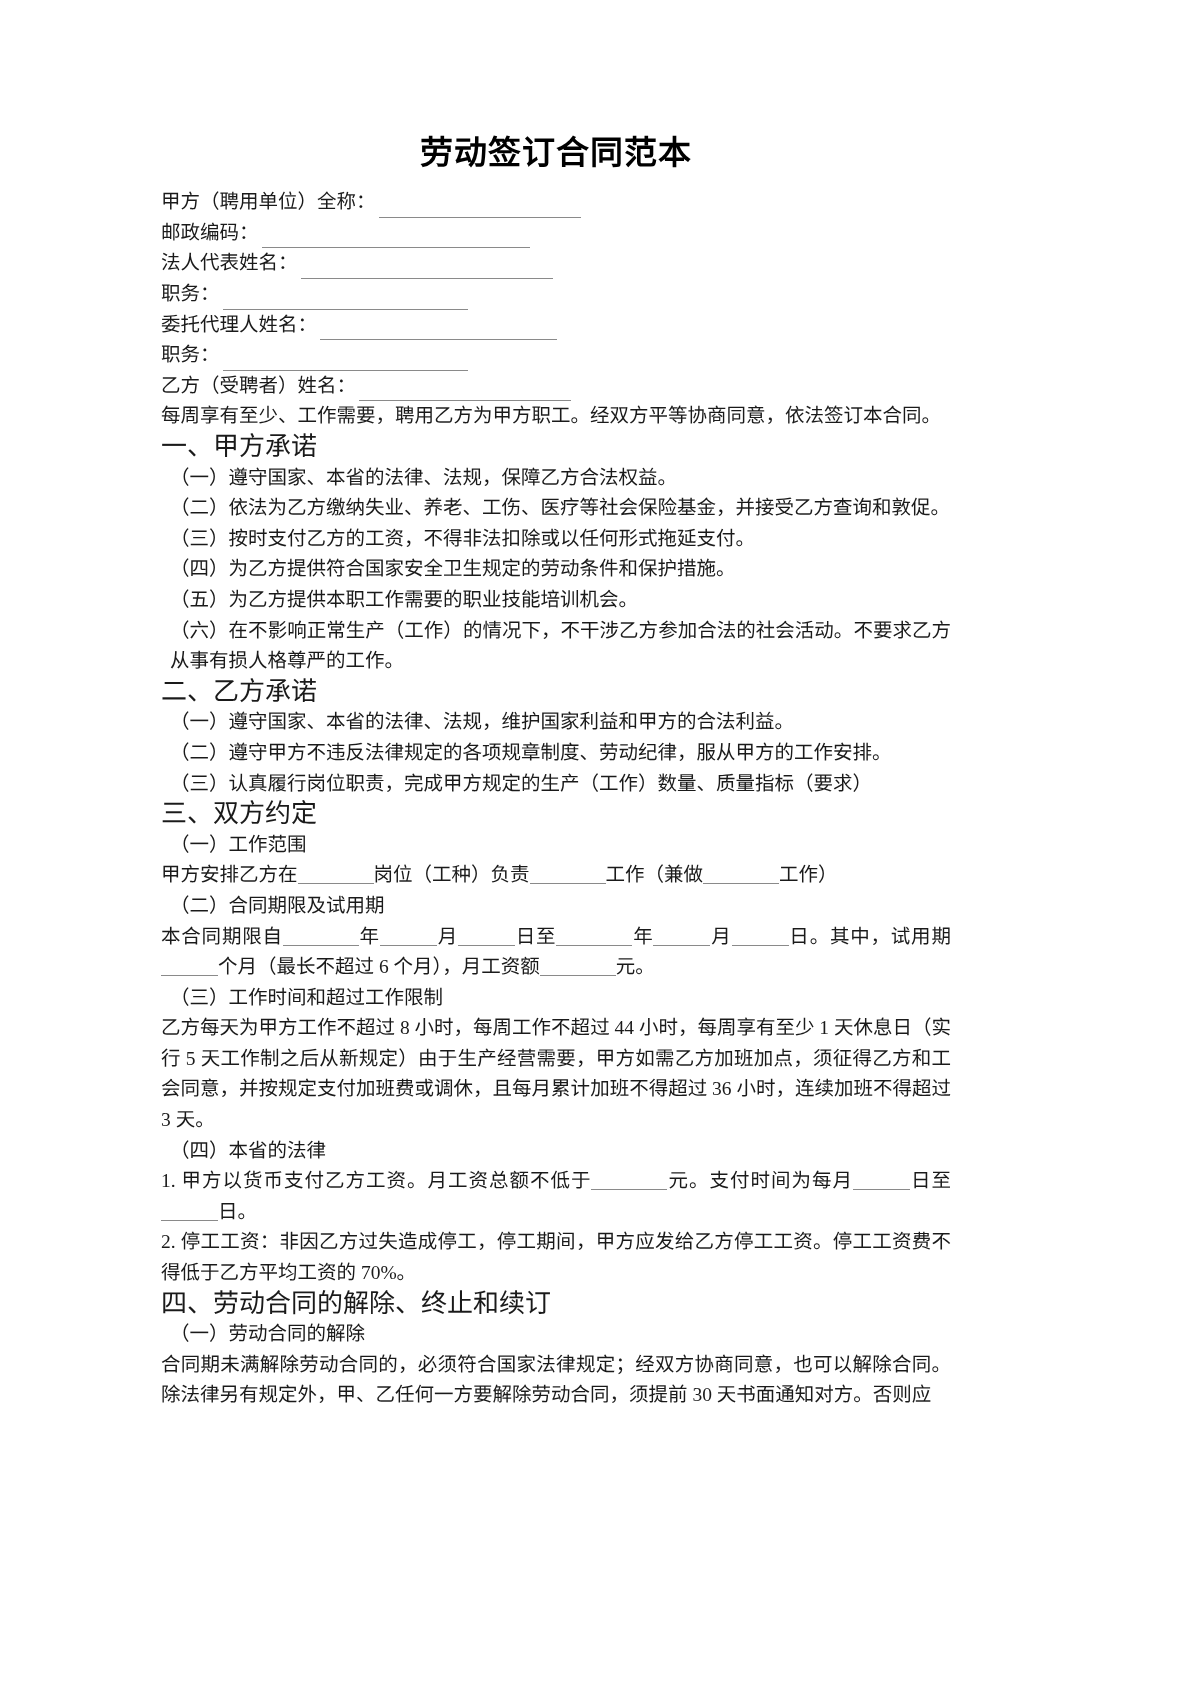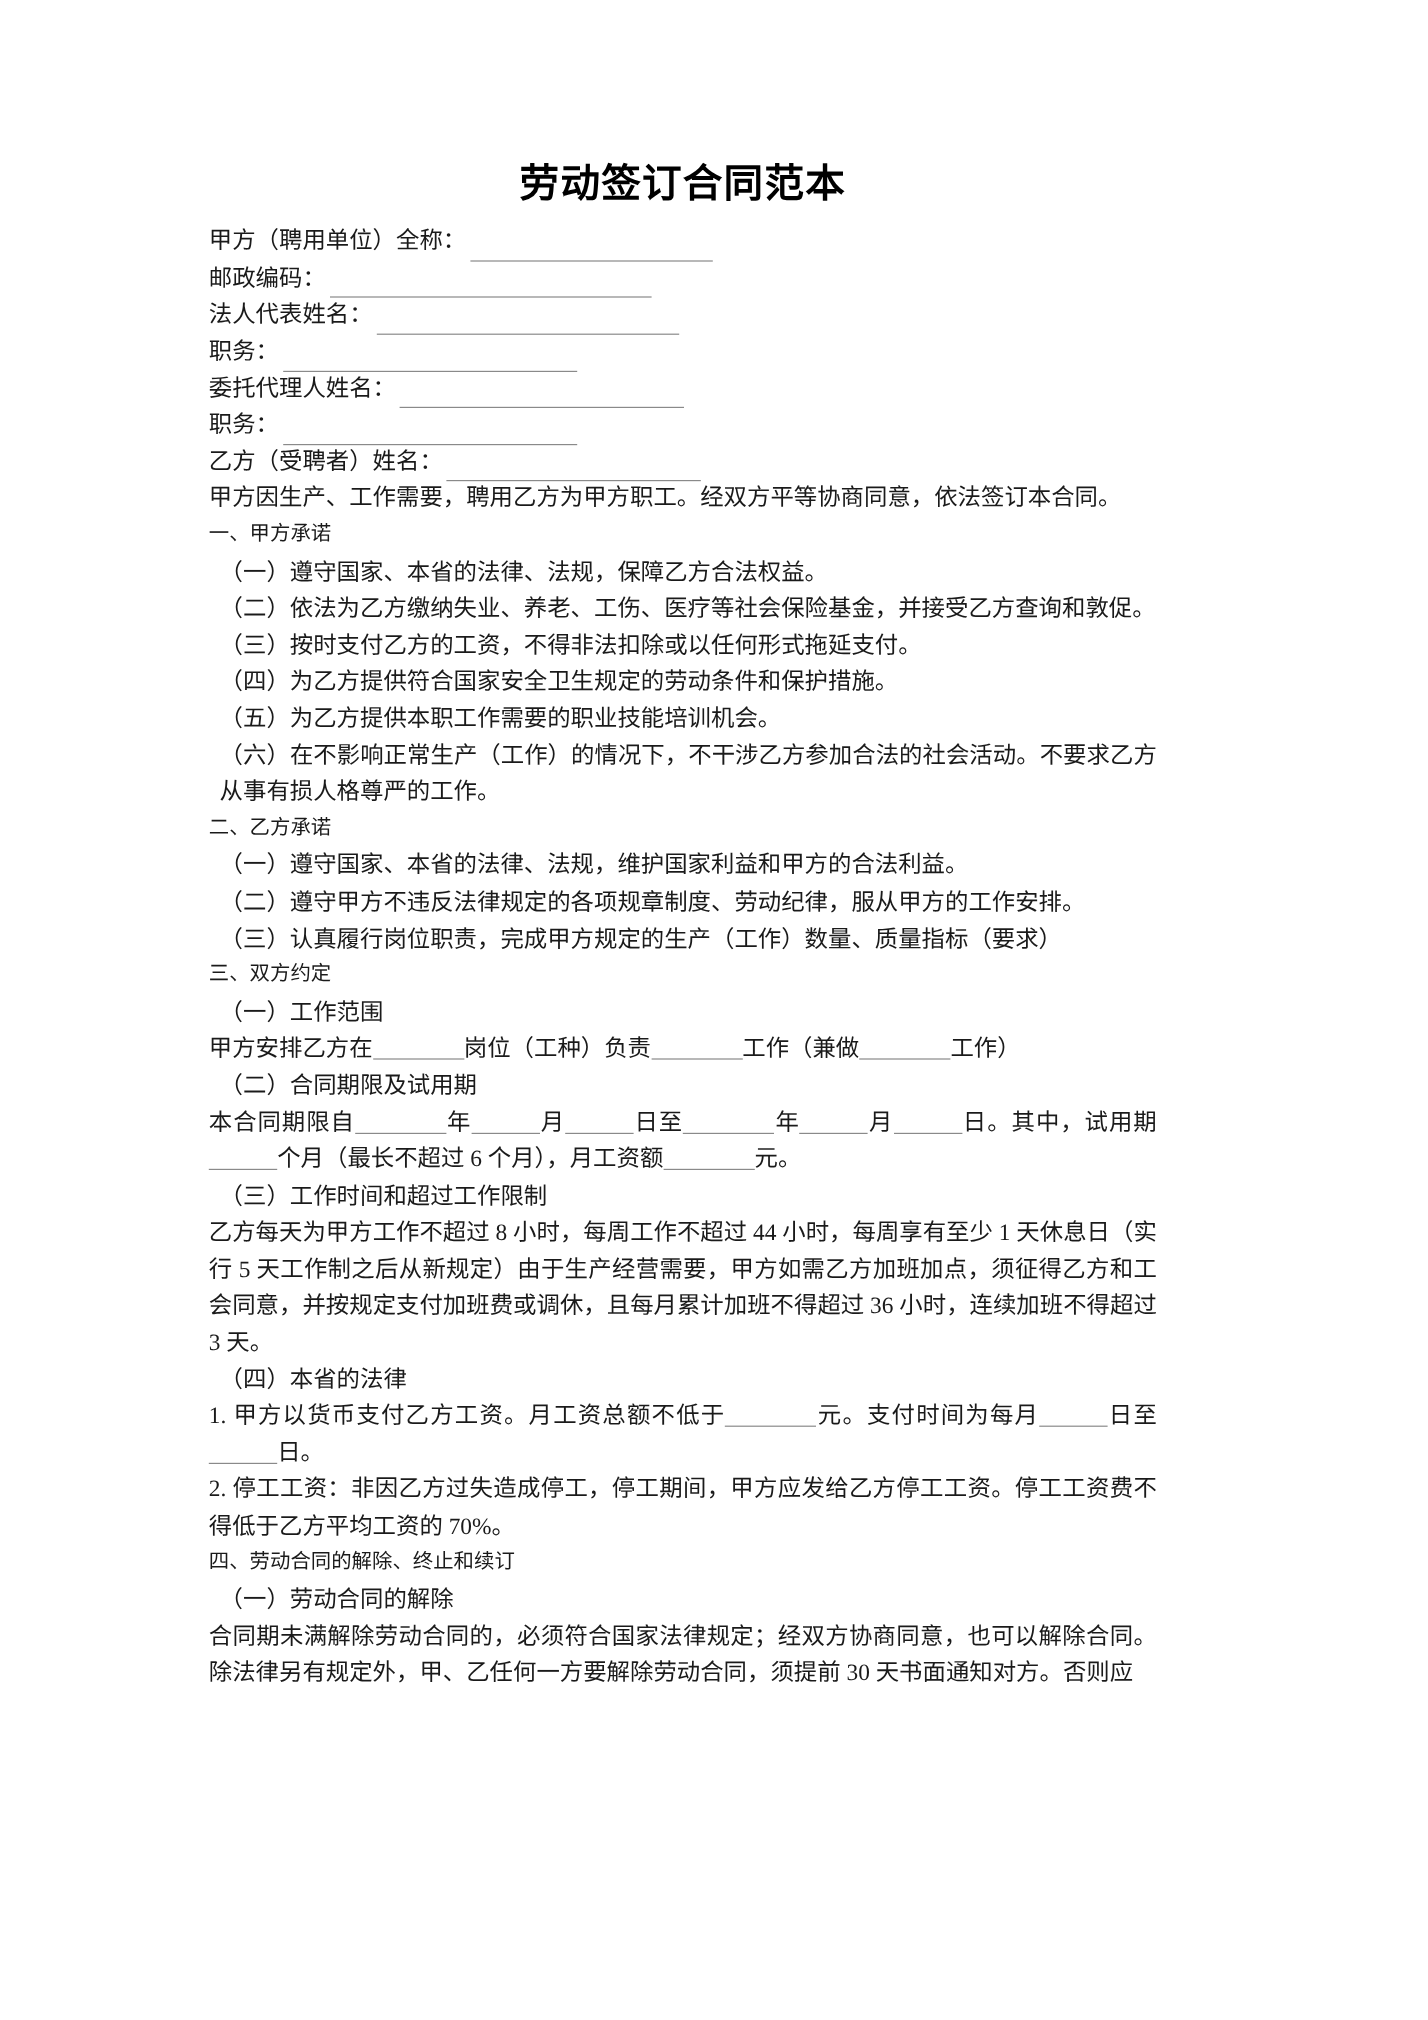--- a/index.html
+++ b/index.html
@@ -13,21 +13,21 @@
     width: 1190px;
     height: 1683px;
     margin: 0 auto;
     background: #ffffff;
     overflow: hidden;
     font-family: "Liberation Serif", "DejaVu Serif", serif;
     color: #1a1a1a;
   }
   .doc-body {
     position: absolute;
-    left: 174px;
+    left: 161px;
     top: 132px;
     width: 790px;
   }
   .doc-title {
     font-family: "Liberation Sans", "DejaVu Sans", sans-serif;
     font-weight: 700;
     font-size: 33px;
     line-height: 1.25;
     text-align: center;
     letter-spacing: 1px;
@@ -62,23 +62,22 @@
   
   .blank {
     display: inline-block;
     border-bottom: 1px solid #8a8a8a;
     vertical-align: -3px;
     height: 17px;
   }
   .b-md { width: 57px; }
   .b-lg { width: 76px; }
   .section-head {
-    font-size: 17px;
+    font-size: 26px;
     line-height: 30.6px;
-    font-family: Liberation Mono, monospace;
   }
   .para {
     font-size: 19.5px;
     line-height: 30.6px;
     text-align: justify;
     text-justify: inter-ideograph;
     word-break: break-all;
   }
   .para.hang { padding-left: 9px; }
 </style>
@@ -114,21 +113,21 @@
       <div class="field-row">
         <span class="field-label">职务：</span>
         <span class="field-rule rule-w4"></span>
       </div>
       <div class="field-row">
         <span class="field-label">乙方（受聘者）姓名：</span>
         <span class="field-rule rule-w6"></span>
       </div>
     </div>
 
-    <div class="para">甲方因生产、工作需要，聘用乙方为甲方职工。经双方平等协商同意，依法签订本合同。</div>
+    <div class="para">每周享有至少、工作需要，聘用乙方为甲方职工。经双方平等协商同意，依法签订本合同。</div>
 
     <div class="section-head">一、甲方承诺</div>
     <div class="para hang">（一）遵守国家、本省的法律、法规，保障乙方合法权益。</div>
     <div class="para hang">（二）依法为乙方缴纳失业、养老、工伤、医疗等社会保险基金，并接受乙方查询和敦促。</div>
     <div class="para hang">（三）按时支付乙方的工资，不得非法扣除或以任何形式拖延支付。</div>
     <div class="para hang">（四）为乙方提供符合国家安全卫生规定的劳动条件和保护措施。</div>
     <div class="para hang">（五）为乙方提供本职工作需要的职业技能培训机会。</div>
     <div class="para hang">（六）在不影响正常生产（工作）的情况下，不干涉乙方参加合法的社会活动。不要求乙方从事有损人格尊严的工作。</div>
 
     <div class="section-head">二、乙方承诺</div>

